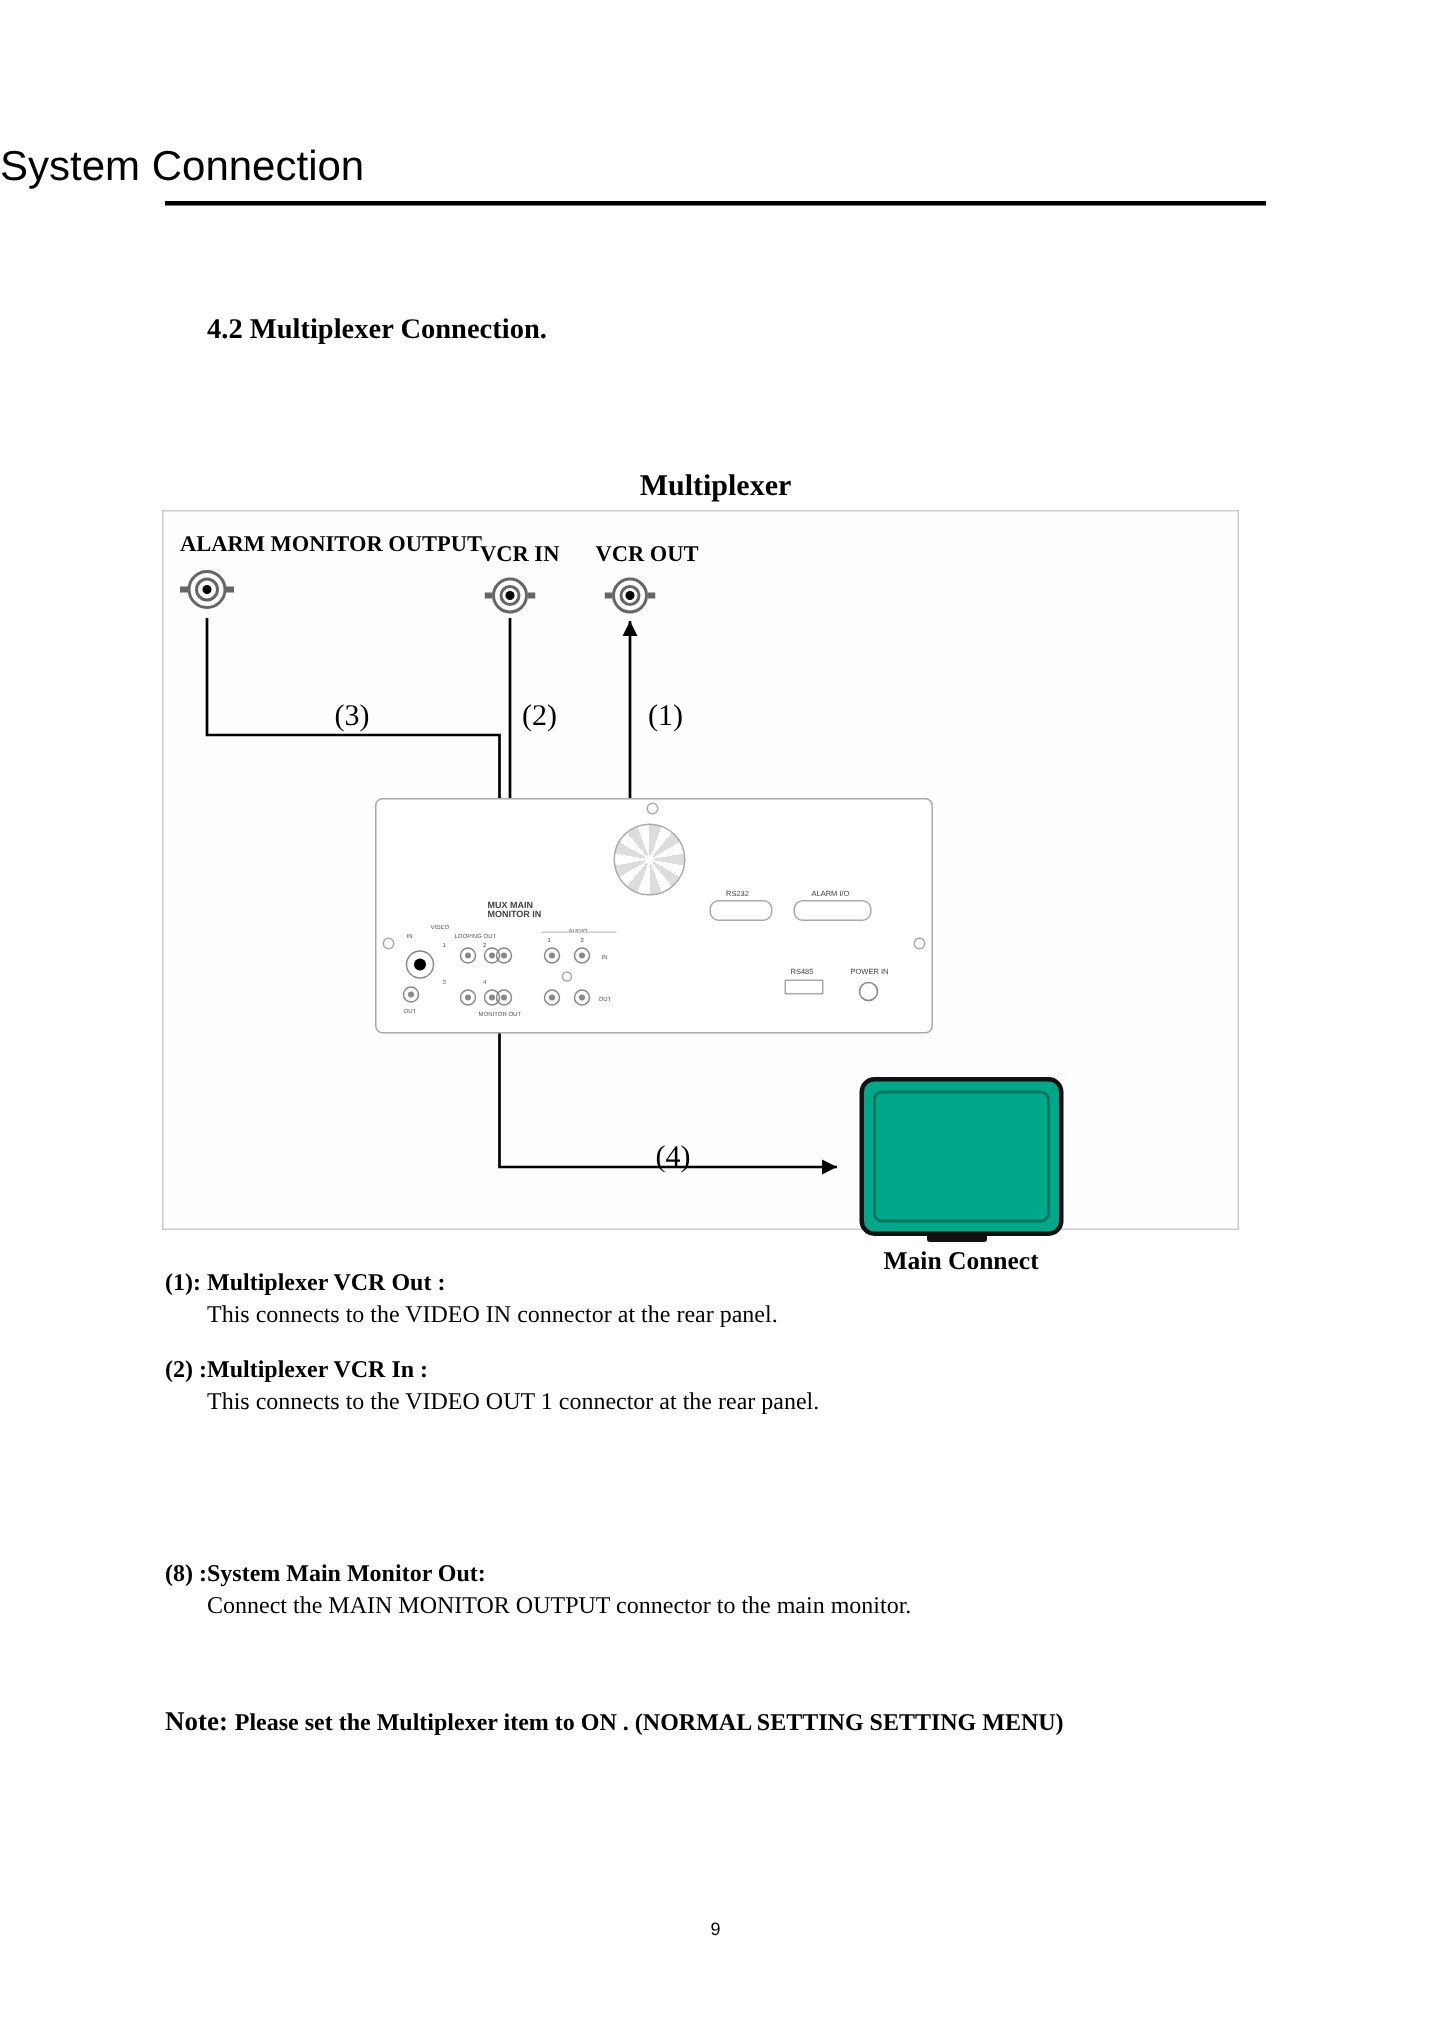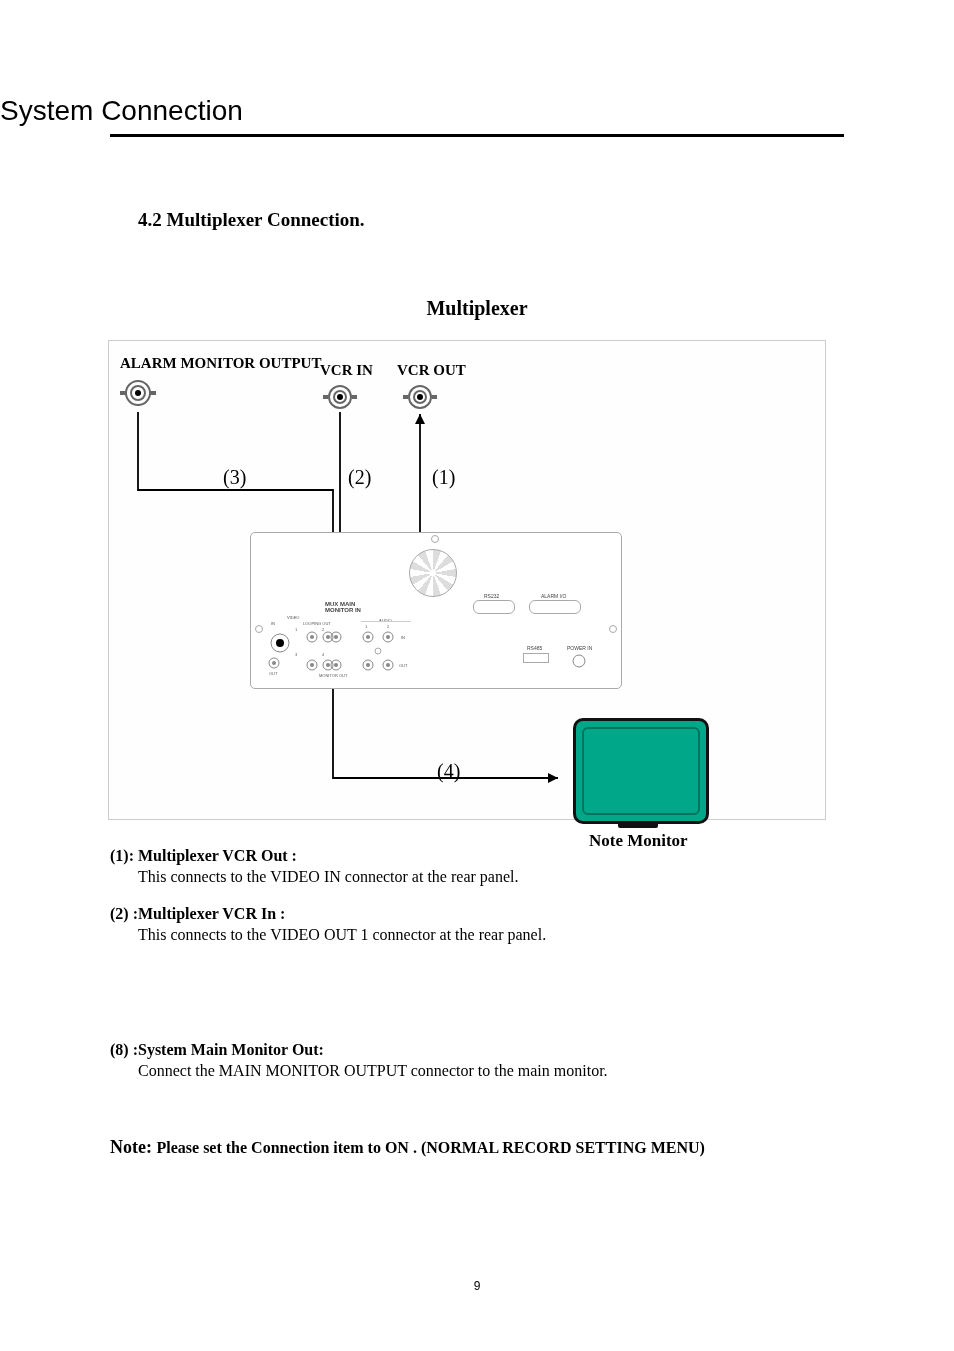--- a/index.html
+++ b/index.html
@@ -34,21 +34,21 @@
   }
   .subheading {
     position: absolute;
     top: 209px;
     left: 138px;
     font-weight: bold;
     font-size: 19px;
   }
   .multiplexer-title {
     position: absolute;
-    top: 297px;
+    top: 313px;
     left: 0;
     width: 954px;
     text-align: center;
     font-weight: bold;
     font-size: 20px;
   }
   .diagram-box {
     position: absolute;
     top: 340px;
     left: 108px;
@@ -334,34 +334,34 @@
     <div class="tiny-text" style="top:112px;left:276px;font-size:5px;">RS485</div>
     <div style="position:absolute;top:120px;left:272px;width:24px;height:8px;border:1px solid #aaa;"></div>
     <div class="tiny-text" style="top:112px;left:316px;font-size:5px;">POWER IN</div>
     <svg width="16" height="16" style="position:absolute;top:120px;left:320px;">
         <circle cx="8" cy="8" r="6" fill="none" stroke="#888"></circle>
       </svg>
   </div>
 
   <div class="monitor" style="top:718px;left:573px;"></div>
   <div class="monitor-base" style="top:822px;left:618px;"></div>
-  <div class="main-mon-label" style="top:831px;left:589px;">Note Monitor</div>
+  <div class="main-mon-label" style="top:831px;left:589px;">Main Connect</div>
 
   <div class="desc-block" style="top:846px;">
     <span class="h">(1): Multiplexer VCR Out :</span>
     <span class="b">This connects to the VIDEO IN connector at the rear panel.</span>
   </div>
   <div class="desc-block" style="top:904px;">
     <span class="h">(2) :Multiplexer VCR In :</span>
     <span class="b">This connects to the VIDEO OUT 1 connector at the rear panel.</span>
   </div>
   <div class="desc-block" style="top:1040px;">
     <span class="h">(8) :System Main Monitor Out:</span>
     <span class="b">Connect the MAIN MONITOR OUTPUT connector to the main monitor.</span>
   </div>
 
   <div class="note-block" style="top:1137px;">
-    <span class="nh">Note: </span><span class="nb">Please set the Connection item to ON . (NORMAL RECORD SETTING MENU)</span>
+    <span class="nh">Note: </span><span class="nb">Please set the Multiplexer item to ON . (NORMAL SETTING SETTING MENU)</span>
   </div>
 
   <div class="pagenum">9</div>
 
 </div>
 
 </body></html>

